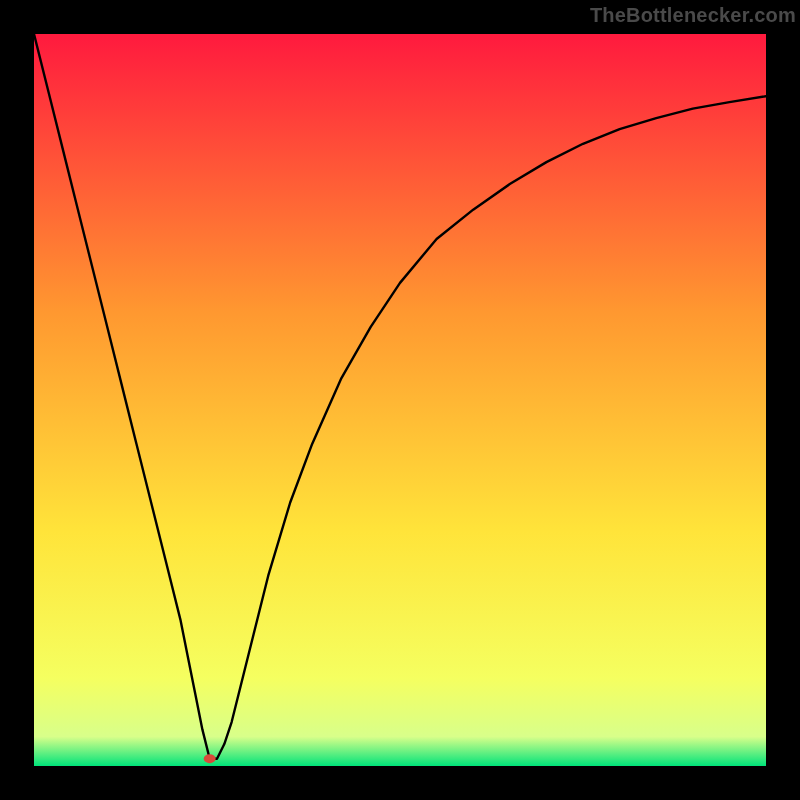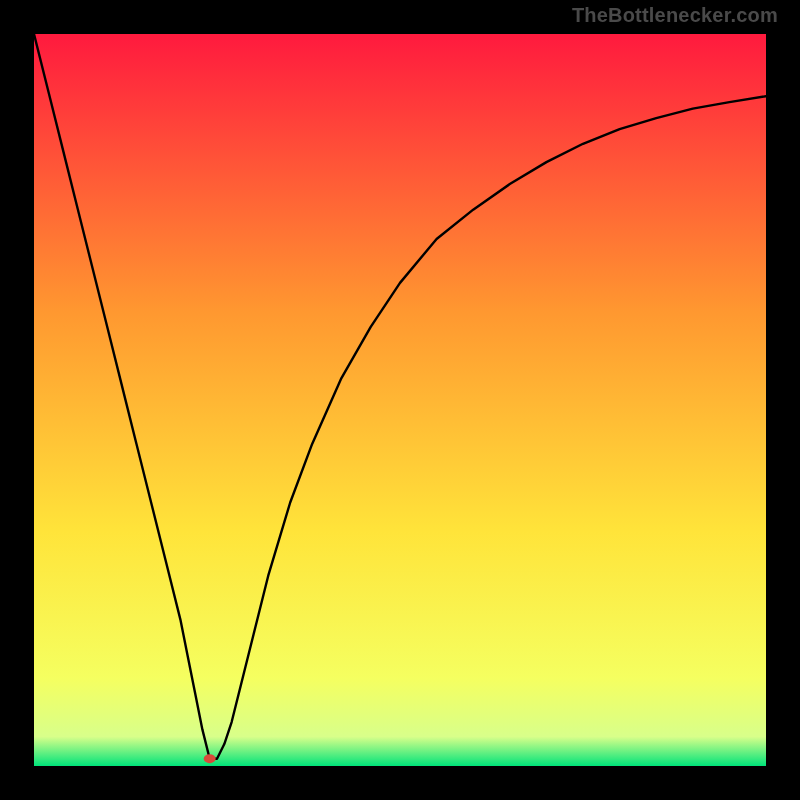--- a/index.html
+++ b/index.html
@@ -13,21 +13,21 @@
   }
   .frame {
     position: relative;
     width: 800px;
     height: 800px;
     background: #000;
   }
   .attribution {
     position: absolute;
     top: 4px;
-    right: 22px;
+    right: 4px;
     color: #4a4a4a;
     font-size: 20px;
     font-weight: 600;
     letter-spacing: 0.2px;
     user-select: none;
   }
   
   .plot {
     position: absolute;
     left: 34px;

